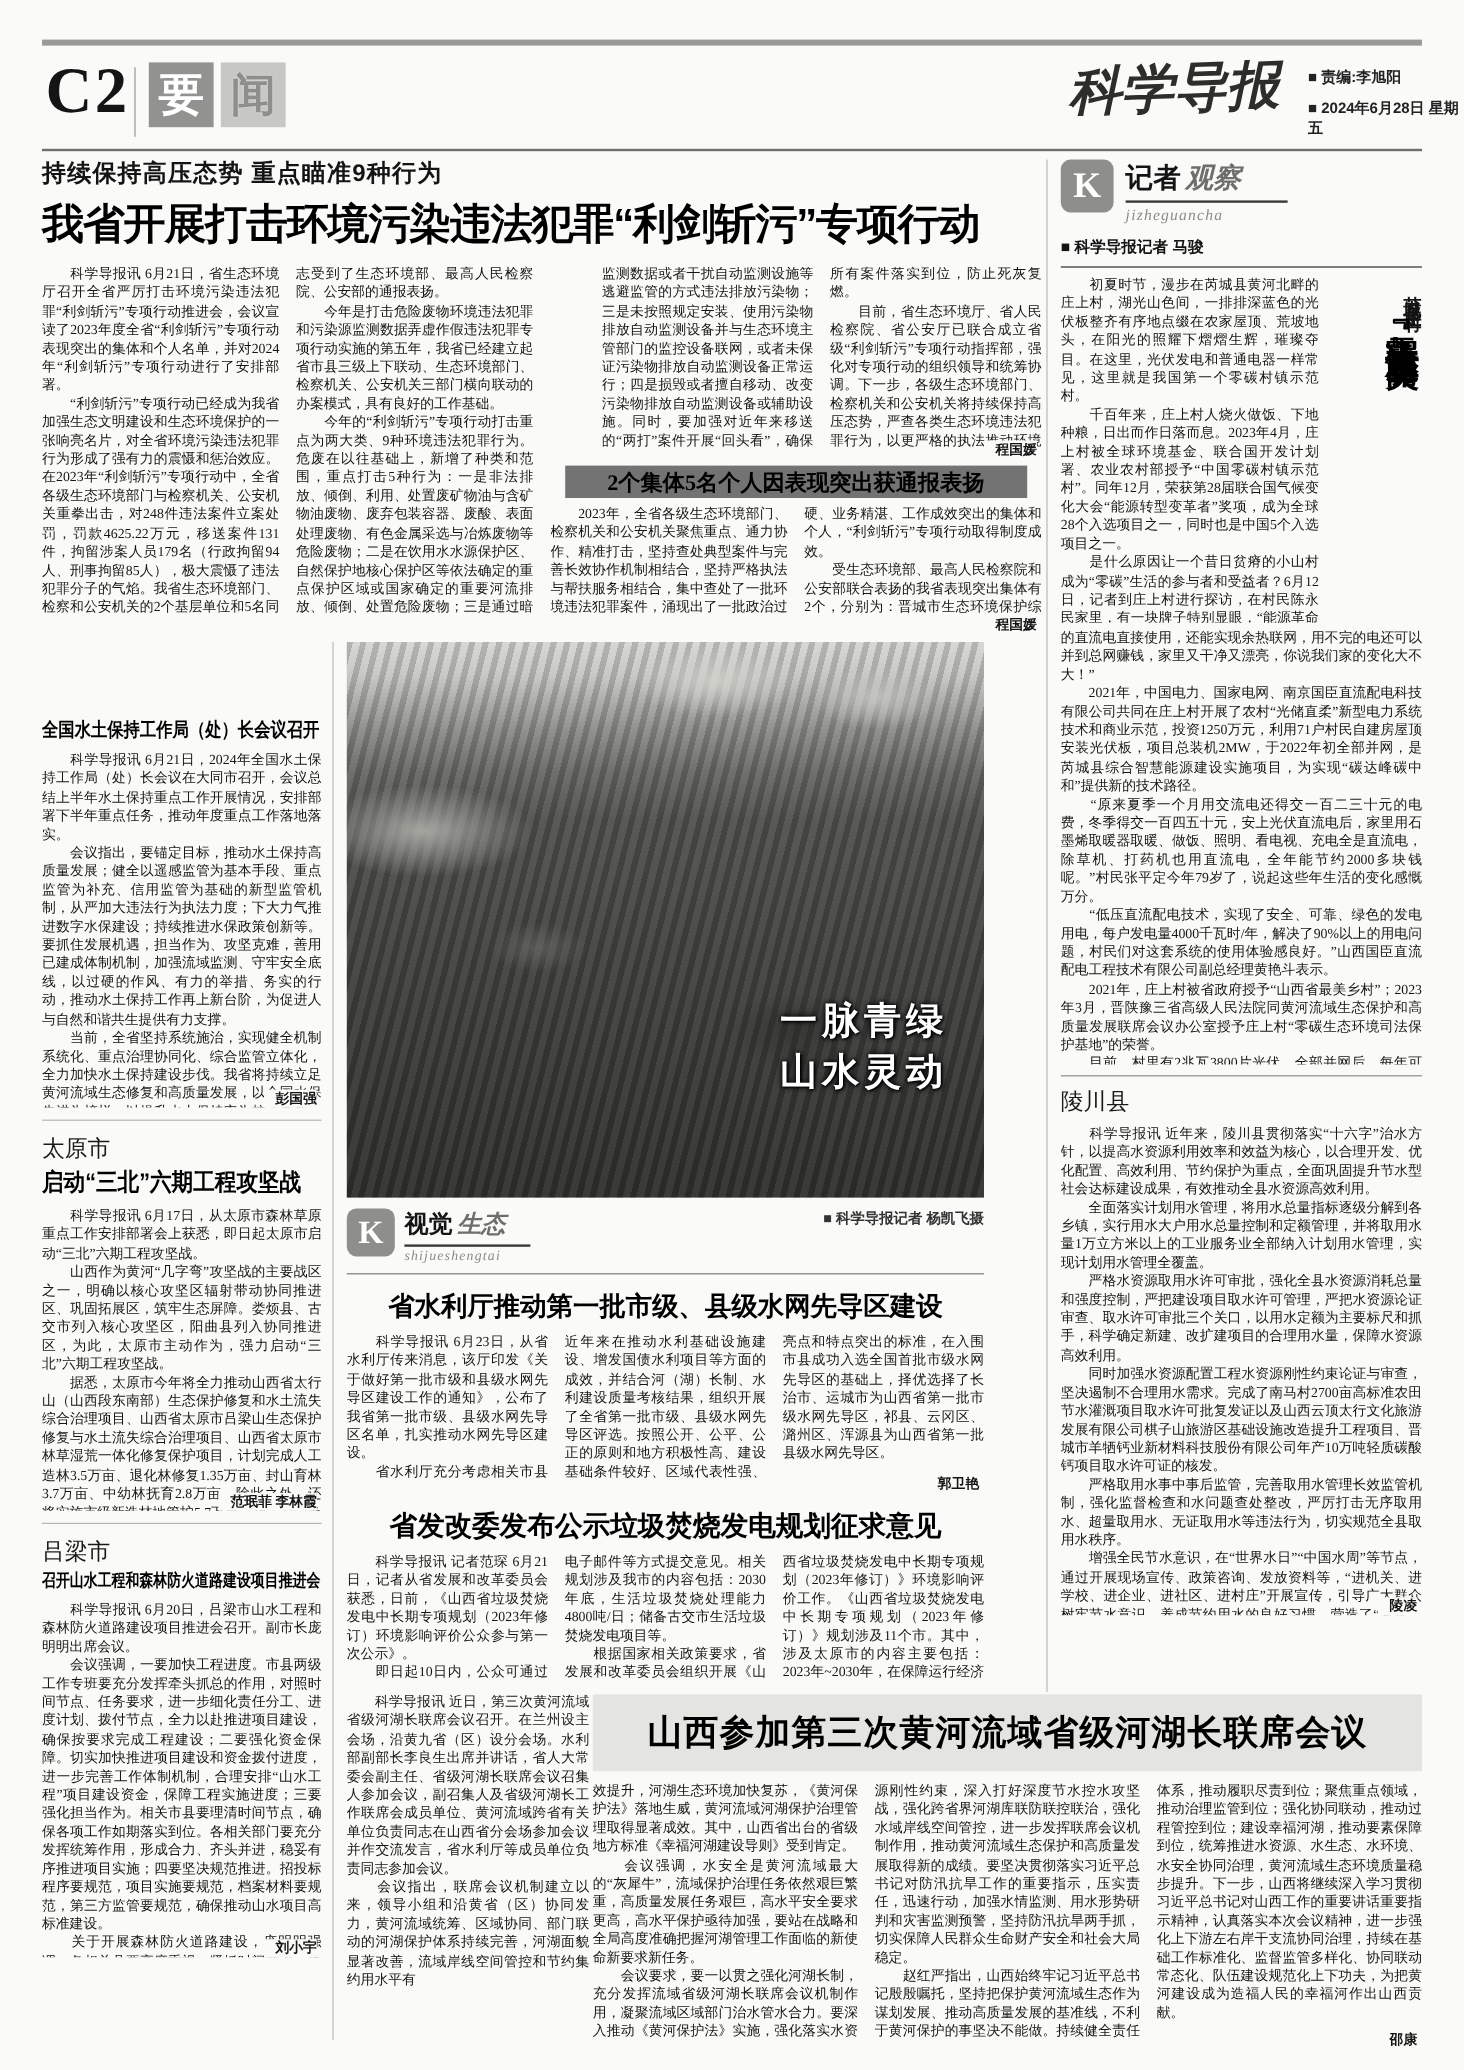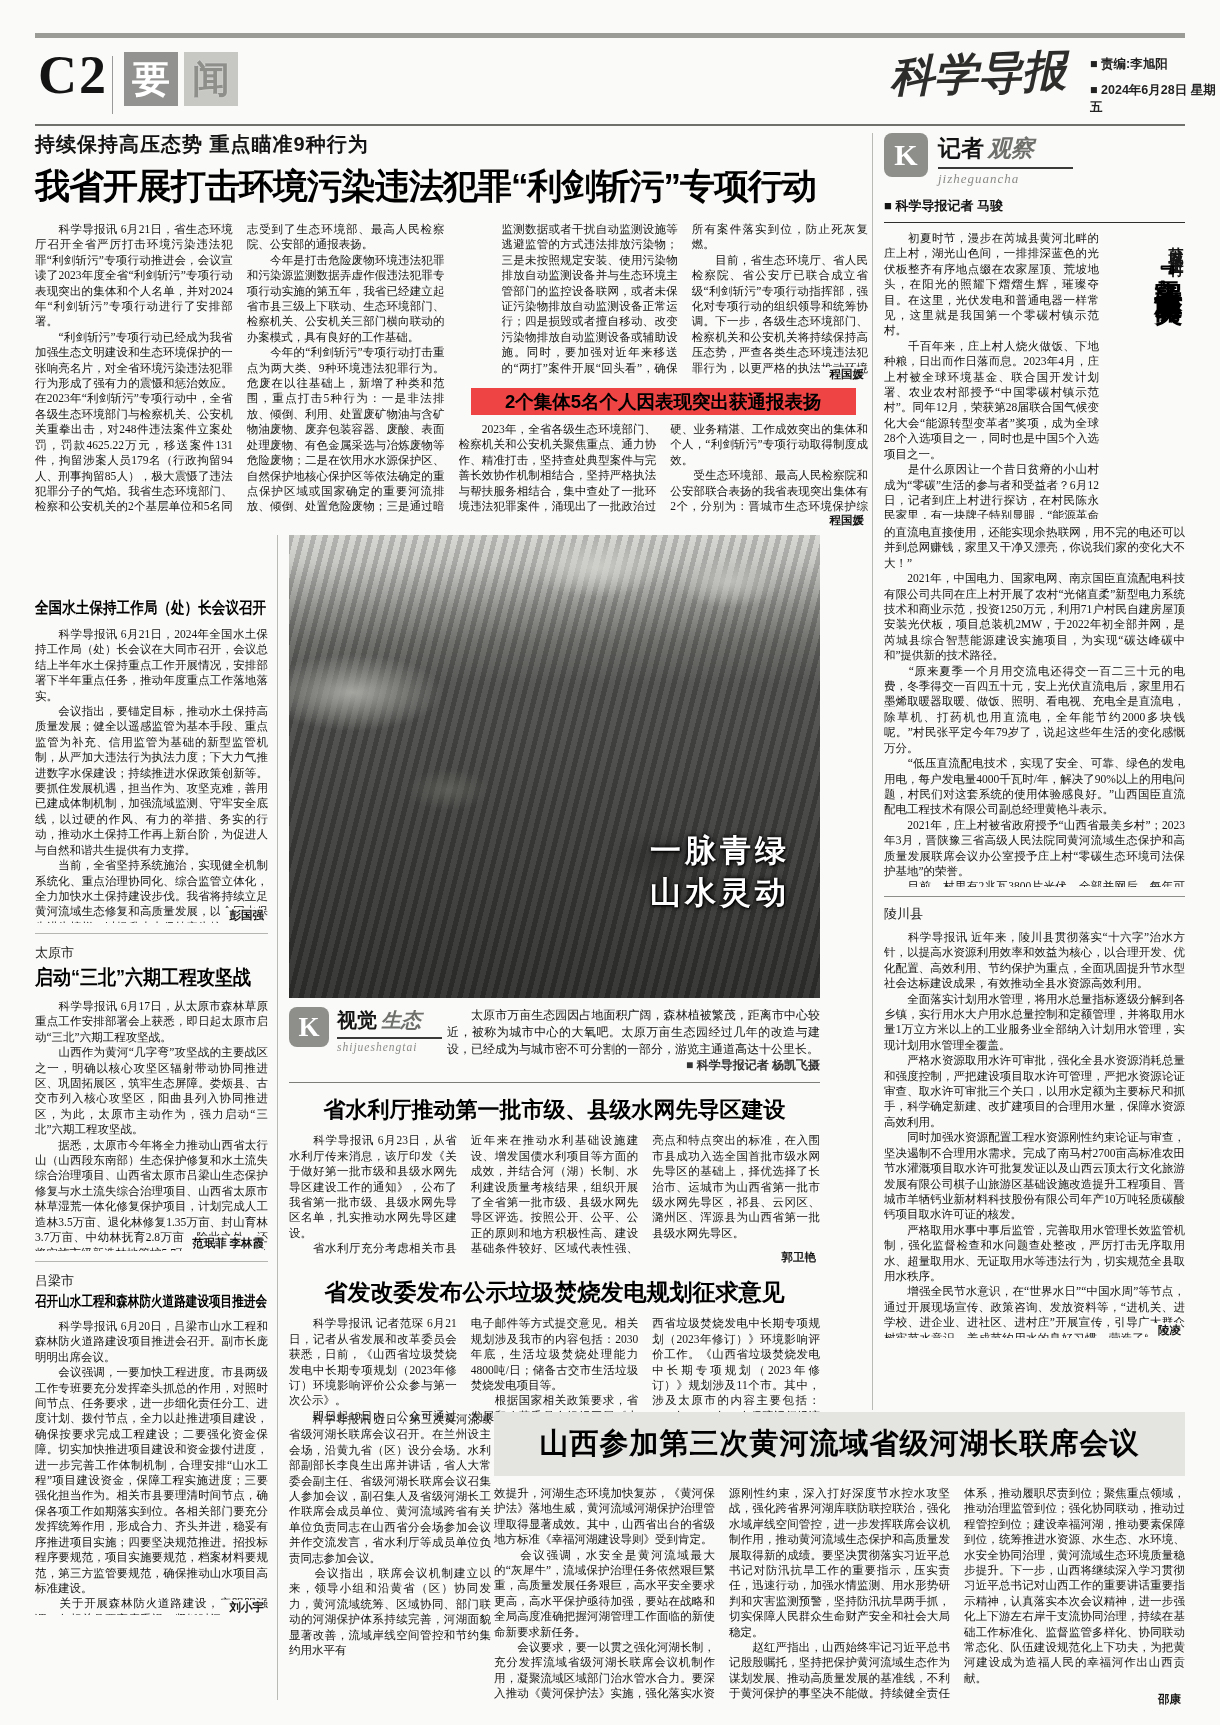--- a/index.html
+++ b/index.html
@@ -17,33 +17,33 @@
   #badge2{left:184px;top:52px;background:#c7c7c4;color:#8e8e8b;text-shadow:0 0 1px #fff;}
   #paper-logo{left:890px;top:44px;width:200px;font-size:44px;font-weight:bold;font-style:italic;
               color:#2d2d2b;transform:rotate(-2deg);font-family:"Liberation Serif",serif;white-space:nowrap;}
   .head-info{left:1090px;width:130px;font-size:12.5px;font-weight:bold;font-family:"Liberation Sans",sans-serif;color:#222;}
   #editor-line{top:56px;}
   #date-line{top:82px;}
   #head-rule{left:35px;top:124px;width:1150px;height:2px;background:#6f6f6c;}
   
   .body-txt{font-size:11.5px;line-height:1.34;text-align:justify;white-space:pre-wrap;overflow:hidden;}
   .byline-abs{position:absolute;right:4px;bottom:0;font-weight:bold;font-size:11.5px;background:#fafaf8;padding-left:10px;}
-  .kicker-sm{font-size:13px;color:#1a1a1a;font-family:"Liberation Serif",serif;}
+  .kicker-sm{font-size:19px;color:#1a1a1a;font-family:"Liberation Serif",serif;}
   .hl{font-family:"Liberation Sans","DejaVu Sans",sans-serif;font-weight:900;color:#000;}
   .vline{width:1px;background:#b9b9b6;}
   
   #main-art{left:35px;top:131px;width:833px;height:397px;display:flex;flex-direction:column;}
   #main-kicker{font-size:20px;font-weight:bold;font-family:"Liberation Sans",sans-serif;letter-spacing:1px;}
   #main-headline{font-size:35px;letter-spacing:-1px;margin-top:5px;white-space:nowrap;}
   #main-body{flex:1;display:flex;margin-top:12px;overflow:hidden;}
   #m-left{width:50%;column-count:2;column-gap:14px;padding-right:7px;}
   #m-right{width:50%;display:flex;flex-direction:column;padding-left:7px;}
   #m-right-top{height:160px;column-count:2;column-gap:14px;margin-left:43px;}
-  #m-banner{height:27px;margin:6px 12px 7px 12px;background:#ef4444;display:flex;align-items:center;justify-content:center;
-            font-size:18.5px;}
+  #m-banner{height:27px;margin:6px 12px 7px 12px;background:#737373;display:flex;align-items:center;justify-content:center;
+            font-size:18.5px;font-family:Liberation Serif, serif;}
   #m-right-bottom{flex:1;column-count:2;column-gap:14px;}
   
   #vr-right{left:872px;top:133px;height:1277px;}
   #observer{left:884px;top:133px;width:301px;height:1277px;}
   .logo-k{width:44px;height:44px;border-radius:8px;background:#8e8e8b;color:#fff;display:flex;align-items:center;
           justify-content:center;font-size:30px;font-weight:bold;font-family:"Liberation Serif",serif;}
   .logo-row{display:flex;align-items:flex-start;}
   .logo-title{font-size:23px;font-weight:900;font-family:"Liberation Sans",sans-serif;}
   .logo-script{font-size:23px;font-style:italic;color:#6e6e6b;font-family:"Liberation Serif",serif;font-weight:bold;}
   .logo-rule{height:2px;background:#3a3a38;margin:3px 0 2px 0;width:135px;}
@@ -229,21 +229,20 @@
       <div id="cap-logo" class="logo-row">
         <div class="logo-k" style="width:40px;height:40px;font-size:27px;">K</div>
         <div style="margin-left:8px;">
           <span class="logo-title" style="font-size:20px;">视觉</span>
           <span class="logo-script" style="font-size:20px;">生态</span>
           <div class="logo-rule" style="width:105px;"></div>
           <div class="logo-rom" style="font-size:11.5px;">shijueshengtai</div>
         </div>
       </div>
       <div style="flex:1;">
-        <div id="cap-text">　　太原市万亩生态园因占地面积广阔，森林植被繁茂，距离市中心较近，被称为城市中心的大氧吧。太原万亩生态园经过几年的改造与建设，已经成为与城市密不可分割的一部分，游览主通道高达十公里长。</div>
         <div id="cap-credit">■ 科学导报记者 杨凯飞摄</div>
       </div>
     </div>
     <div>
       <div id="ma1-headline" class="hl mid-hl">省水利厅推动第一批市级、县级水网先导区建设</div>
       <div class="rel">
         <div id="ma1-body" class="body-txt">　　科学导报讯 6月23日，从省水利厅传来消息，该厅印发《关于做好第一批市级和县级水网先导区建设工作的通知》，公布了我省第一批市级、县级水网先导区名单，扎实推动水网先导区建设。
 　　省水利厅充分考虑相关市县近年来在推动水利基础设施建设、增发国债水利项目等方面的成效，并结合河（湖）长制、水利建设质量考核结果，组织开展了全省第一批市级、县级水网先导区评选。按照公开、公平、公正的原则和地方积极性高、建设基础条件较好、区域代表性强、亮点和特点突出的标准，在入围市县成功入选全国首批市级水网先导区的基础上，择优选择了长治市、运城市为山西省第一批市级水网先导区，祁县、云冈区、潞州区、浑源县为山西省第一批县级水网先导区。</div>
         <div class="byline-abs">郭卫艳</div>
       </div>

